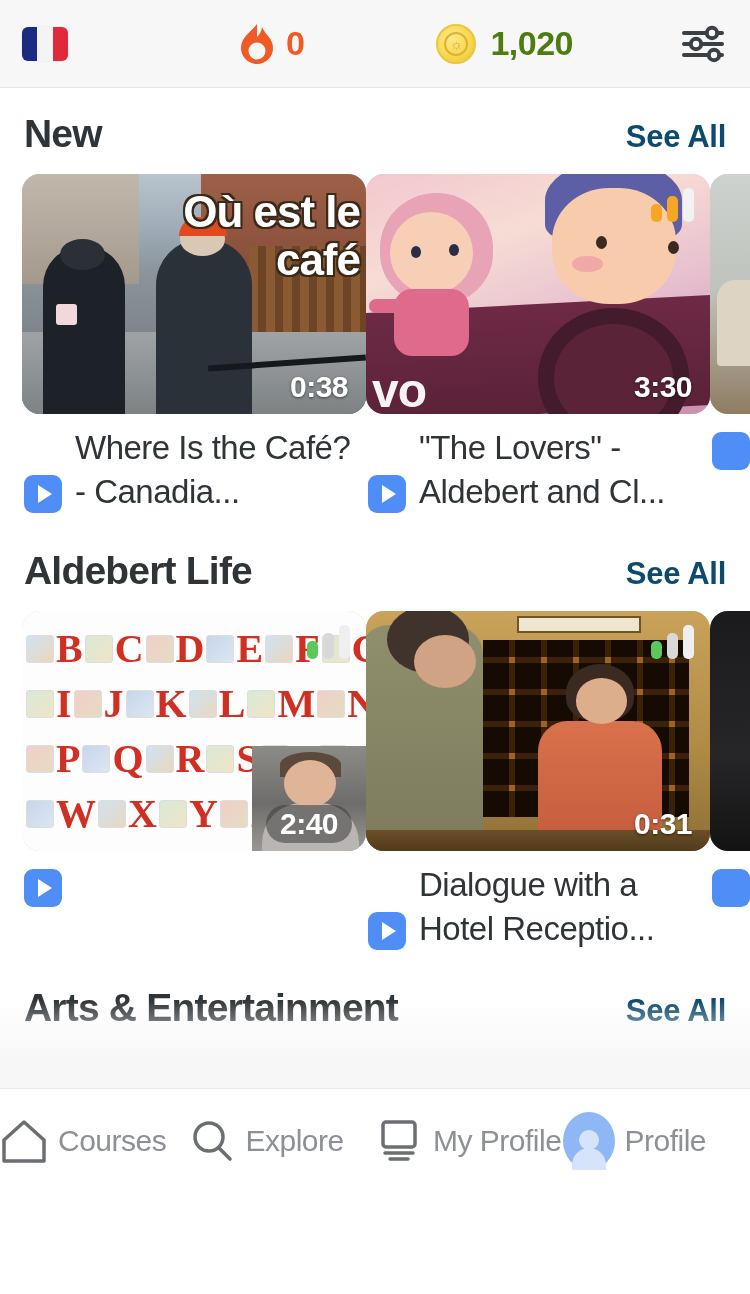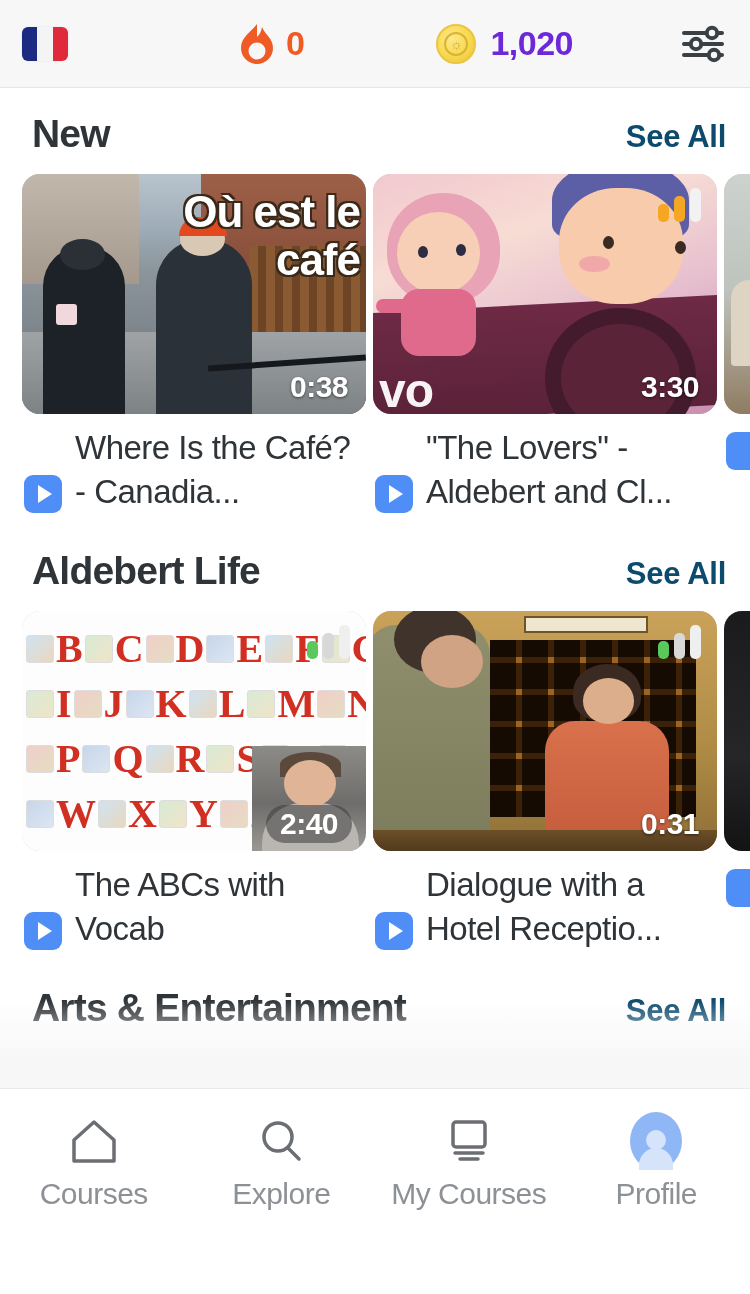--- a/index.html
+++ b/index.html
@@ -48,53 +48,53 @@
     border: 2px solid #eac63f;
     display: flex; align-items: center; justify-content: center;
   }
   .coin-inner {
     width: 24px; height: 24px; border-radius: 50%;
     border: 2px solid #d8b436;
     display:flex; align-items:center; justify-content:center;
   }
   .coin-glyph { font-size: 14px; color:#caa32e; line-height:1; }
   .coin-count {
-    font-size: 34px; font-weight: bold; color: #6d28d9;
+    font-size: 34px; font-weight: bold; color: #4d7c0f;
     letter-spacing: -0.5px;
   }
 
   .tb-settings {
     margin-left: auto; margin-right: 24px;
     width: 46px; height: 40px;
     display:flex; align-items:center; justify-content:center;
   }
 
   
   .content {
     position: absolute; top: 88px; left: 0;
     width: 750px; height: 1000px;
     background: #fff; overflow: hidden;
   }
 
   .section { padding: 0 0 12px 0; }
   .sec-head {
     display: flex; align-items: baseline; justify-content: space-between;
-    padding: 24px 24px 18px 32px;
+    padding: 24px 24px 18px 24px;
   }
   .sec-title {
     font-size: 39px; font-weight: bold; color: #2f3438;
     letter-spacing: -0.8px;
   }
   .sec-seeall {
     font-size: 31px; font-weight: bold; color: #0c4a6e;
     letter-spacing: -0.3px;
   }
 
   .row {
-    display: flex; gap: 7px; padding-left: 22px;
+    display: flex; gap: 0; padding-left: 22px;
   }
   .card { width: 344px; flex: 0 0 auto; }
   .card.partial { width: 130px; overflow: hidden; }
 
   .thumb {
     position: relative;
     width: 344px; height: 240px;
     border-radius: 18px; overflow: hidden;
     background: #cfcfcf;
   }
@@ -271,21 +271,21 @@
   .art-dark { position:absolute; inset:0;
     background: linear-gradient(180deg,#1b1b1d 0%,#262628 60%,#131314 100%);}
 
   
   .tabbar {
     position:absolute; left:0; bottom:0; width:750px; height:206px;
     background:#fff; border-top:1px solid #eaeaea;
     display:flex; align-items:flex-start; padding-top: 26px;
   }
   .tab {
-    flex:1; display:flex; flex-direction:column; align-items:center; gap:10px;
+    flex:1; display:flex; flex-direction:row; align-items:center; gap:10px;
   }
   .tab-ico { height:52px; display:flex; align-items:center; justify-content:center;}
   .tab-lbl { font-size:30px; color:#8d9095; letter-spacing:-0.5px;}
   .tab.active .tab-lbl { color:#3b7df5; font-weight:bold; }
   .compass { width:52px; height:52px; border-radius:50%; background:#3b7df5;
     display:flex; align-items:center; justify-content:center;}
   .avatar { width:52px; height:58px; border-radius:50%;
     background:#8fb6f5; display:flex; align-items:flex-end; justify-content:center;
     overflow:hidden;}
   .av-head { width:20px; height:20px; border-radius:50%; background:#d5e4fb;
@@ -505,21 +505,20 @@
               <i style="height:18px;background:#5bc85b;"></i>
               <i style="height:26px;background:#d8d8d8;"></i>
               <i style="height:34px;background:#efefef;"></i>
             </div>
             <div class="dur-pill">2:40</div>
           </div>
           <div class="card-title">
             <span class="playbox">
               <span class="playtri"></span>
             </span>
-            <span class="ttl">The ABCs with Vocab</span>
           </div>
         </div>
 
         <div class="card">
           <div class="thumb">
             <div class="art-hotel">
               <div class="ht-cubbies"></div>
                 <div class="ht-sign"></div>
               <div class="ht-man"></div>
                 <div class="ht-manh"></div>
@@ -595,21 +594,21 @@
     </div>
 
     <div class="tab">
       <span class="tab-ico">
         <svg width="48" height="46" viewBox="0 0 48 46" xmlns="http://www.w3.org/2000/svg">
           <rect x="8" y="4" width="32" height="25" rx="3" fill="none" stroke="#6b6e72" stroke-width="3.5"></rect>
           <line x1="10" y1="35" x2="38" y2="35" stroke="#6b6e72" stroke-width="3.5" stroke-linecap="round"></line>
           <line x1="15" y1="41" x2="33" y2="41" stroke="#6b6e72" stroke-width="3.5" stroke-linecap="round"></line>
         </svg>
       </span>
-      <span class="tab-lbl">My Courses</span>
+      <span class="tab-lbl">My Profile</span>
     </div>
 
     <div class="tab">
       <span class="tab-ico">
         <span class="avwrap">
           <span class="avatar">
             <span class="av-head"></span>
             <span class="av-body"></span>
           </span>
         </span>

